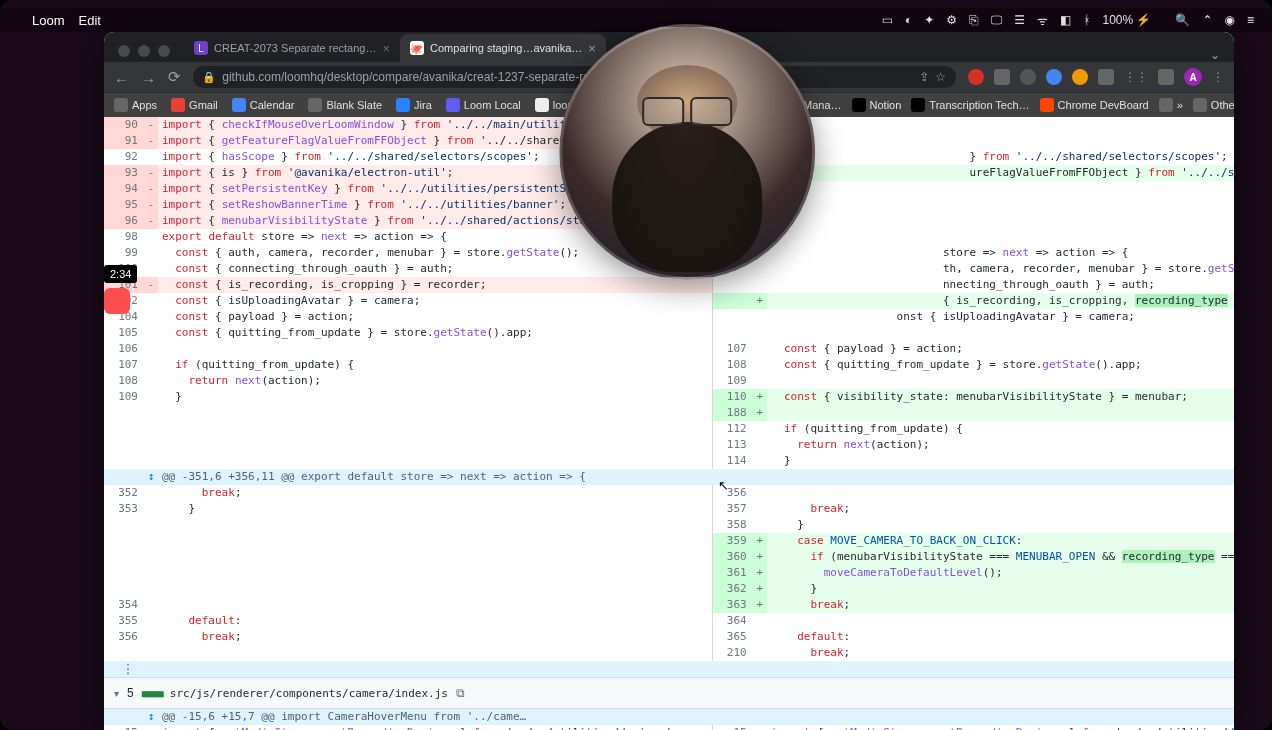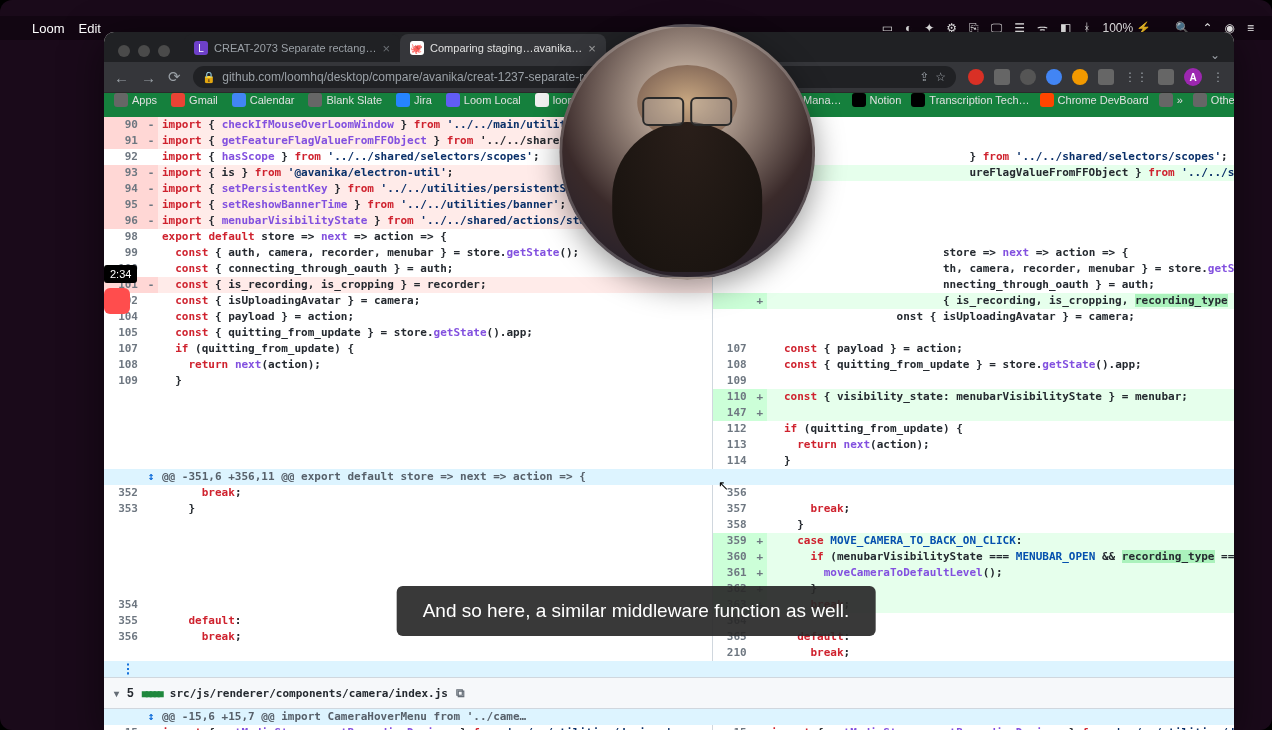--- a/index.html
+++ b/index.html
@@ -1,19 +1,19 @@
 <!DOCTYPE html>
 <html><head>
 <meta charset="utf-8">
 <style>
 html,body{margin:0;padding:0;font-family:-apple-system,BlinkMacSystemFont,"Segoe UI",Helvetica,Arial,sans-serif;font-size:12px;background:#000;overflow:hidden;width:1272px;height:730px;}
 .screen{width:1272px;height:730px;background:#1a0a1a;position:relative;border-radius:12px;overflow:hidden;}
 
 
-.mac-menubar{position:absolute;top:16px;left:0;right:0;height:24px;background:rgba(0,0,0,0.3);display:flex;align-items:center;color:#fff;font-size:13px;}
+.mac-menubar{position:absolute;top:8px;left:0;right:0;height:24px;background:rgba(0,0,0,0.3);display:flex;align-items:center;color:#fff;font-size:13px;}
 .mac-left{display:flex;align-items:center;gap:14px;padding-left:18px;}
 .mac-right{margin-left:auto;display:flex;align-items:center;gap:12px;padding-right:18px;font-size:12px;}
 .mac-right span{opacity:0.95;}
 .apple-logo{font-size:14px;}
 
 
 .browser{position:absolute;top:32px;left:104px;right:38px;bottom:0;background:#fff;border-radius:10px 10px 0 0;box-shadow:0 10px 40px rgba(0,0,0,0.5);display:flex;flex-direction:column;overflow:hidden;}
 .traffic-lights{position:absolute;top:13px;left:14px;display:flex;gap:8px;}
 .tl{width:12px;height:12px;border-radius:50%;background:#4a4a4a;}
 .tab-strip{height:30px;background:#202124;display:flex;align-items:flex-end;padding-left:80px;}
@@ -30,35 +30,35 @@
 .omnibox{flex:1;height:22px;background:#202124;border-radius:20px;display:flex;align-items:center;padding:0 10px;color:#9aa0a6;font-size:12px;gap:6px;}
 .omnibox .lock{font-size:11px;}
 .toolbar-icons{display:flex;gap:10px;align-items:center;}
 .tb-icon{width:16px;height:16px;background:#555;border-radius:50%;}
 .tb-icon.red{background:#d93025;}
 .tb-icon.blue{background:#4285f4;}
 .tb-icon.orange{background:#f29900;}
 .tb-icon.sq{border-radius:3px;background:#666;}
 .tb-avatar{width:18px;height:18px;border-radius:50%;background:#9c27b0;color:#fff;display:flex;align-items:center;justify-content:center;font-size:10px;font-weight:600;}
 
-.bookmarks{height:24px;background:#15803d;border-top:1px solid #2a2a2a;display:flex;align-items:flex-start;padding:0 10px;gap:14px;color:#e0e0e0;font-size:11px;}
+.bookmarks{height:24px;background:#404040;border-top:1px solid #2a2a2a;display:flex;align-items:center;padding:0 10px;gap:14px;color:#e0e0e0;font-size:11px;}
 .bm{display:flex;align-items:center;gap:4px;white-space:nowrap;}
 .bm .bic{width:14px;height:14px;background:#666;border-radius:3px;display:inline-block;}
 .bm .bic.gm{background:#ea4335;}
 .bm .bic.cal{background:#4285f4;}
 .bm .bic.jira{background:#2684ff;}
 .bm .bic.loom{background:#615cf5;}
 .bm .bic.gh{background:#f0f0f0;}
 .bm .bic.lens{background:#ff6b6b;}
 .bm .bic.notion{background:#000;}
 .bm .bic.rd{background:#ff4500;}
 .bm-right{margin-left:auto;display:flex;gap:10px;}
 
 
-.page{flex:1;background:#fff;overflow:auto;font-family:ui-monospace,SFMono-Regular,Menlo,Consolas,monospace;font-size:11px;color:#24292f;position:relative;font-weight:bold;}
+.page{flex:1;background:#fff;overflow:auto;font-family:ui-monospace,SFMono-Regular,Menlo,Consolas,monospace;font-size:11px;color:#24292f;position:relative;}
 .diff-split{display:grid;grid-template-columns:1fr 1fr;}
 .col{border-right:1px solid #d0d7de;}
 .ln{display:flex;min-height:16px;line-height:16px;}
 .ln-num{width:34px;text-align:right;padding-right:6px;color:#6e7781;background:#fff;user-select:none;flex:0 0 34px;}
 .ln-mark{width:14px;text-align:center;color:#6e7781;background:#fff;flex:0 0 14px;}
 .ln-code{flex:1;white-space:pre;padding-left:4px;overflow:hidden;}
 .ln.del .ln-num,.ln.del .ln-mark{background:#ffd7d5;}
 .ln.del .ln-code{background:#ffebe9;}
 .ln.add .ln-num,.ln.add .ln-mark{background:#ccffd8;}
 .ln.add .ln-code{background:#e6ffec;}
@@ -307,20 +307,25 @@
               <span class="ln-num">104</span>
               <span class="ln-mark"></span>
               <span class="ln-code">  <span class="tok-kw">const</span> { payload } = action;</span>
             </div>
             <div class="ln ">
               <span class="ln-num">105</span>
               <span class="ln-mark"></span>
               <span class="ln-code">  <span class="tok-kw">const</span> { quitting_from_update } = store.<span class="tok-fn">getState</span>().app;</span>
             </div>
             <div class="ln ">
+              <span class="ln-num">106</span>
+              <span class="ln-mark"></span>
+              <span class="ln-code"></span>
+            </div>
+            <div class="ln ">
               <span class="ln-num">107</span>
               <span class="ln-mark"></span>
               <span class="ln-code">  <span class="tok-kw">if</span> (quitting_from_update) {</span>
             </div>
             <div class="ln ">
               <span class="ln-num">108</span>
               <span class="ln-mark"></span>
               <span class="ln-code">    <span class="tok-kw">return</span> <span class="tok-fn">next</span>(action);</span>
             </div>
             <div class="ln ">
@@ -414,21 +419,21 @@
               <span class="ln-num">109</span>
               <span class="ln-mark"></span>
               <span class="ln-code"></span>
             </div>
             <div class="ln add">
               <span class="ln-num">110</span>
               <span class="ln-mark">+</span>
               <span class="ln-code">  <span class="tok-kw">const</span> { visibility_state: menubarVisibilityState } = menubar;</span>
             </div>
             <div class="ln add">
-              <span class="ln-num">147</span>
+              <span class="ln-num">188</span>
               <span class="ln-mark">+</span>
               <span class="ln-code"></span>
             </div>
             <div class="ln ">
               <span class="ln-num">112</span>
               <span class="ln-mark"></span>
               <span class="ln-code">  <span class="tok-kw">if</span> (quitting_from_update) {</span>
             </div>
             <div class="ln ">
               <span class="ln-num">113</span>
@@ -594,16 +599,15 @@
 
       </div>
     </div>
   </div>
 
   <div class="loom-timer">2:34</div>
   <div class="loom-rec"></div>
   <div class="cam-bubble">
     <div class="glasses"></div>
   </div>
-  <div class="caption">And so here, a similar middleware function as well.</div>
   <div class="cursor-ptr">↖</div>
 
 </div>
 
 </body></html>

